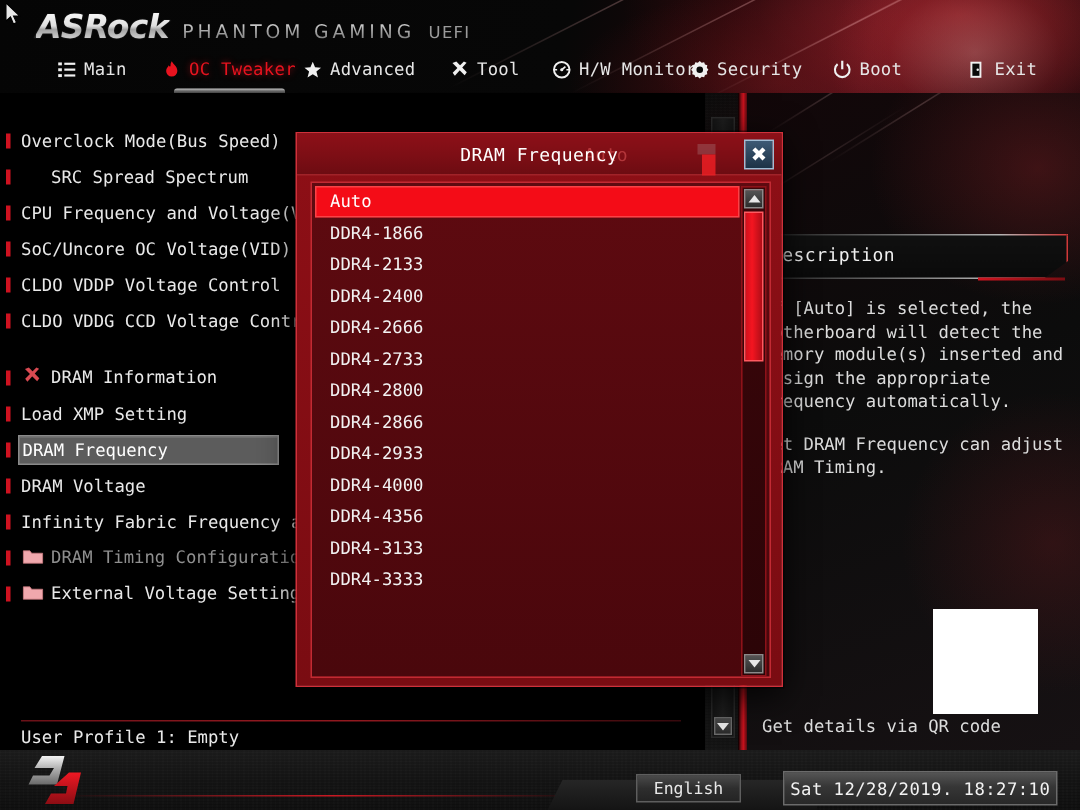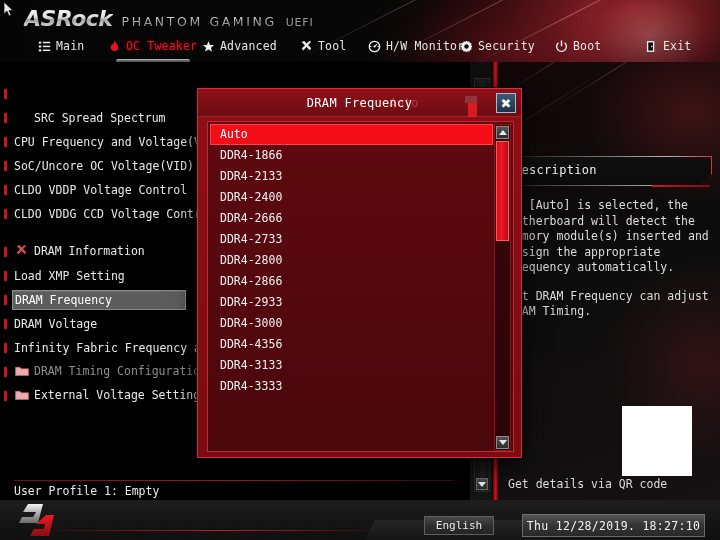--- a/index.html
+++ b/index.html
@@ -395,20 +395,21 @@
   </div>
 
   <div class="content">
     <div class="noise"></div>
   </div>
 
   <div class="left-panel">
     <div class="menu-list" id="menu-list">
         <div class="menu-row">
           <span class="bullet"></span>
+          <span class="row-label"><span>Overclock Mode(Bus Speed)</span></span>
         </div>
         <div class="menu-row">
           <span class="bullet"></span>
           <span class="row-label" style="padding-left: 20px;"><span>SRC Spread Spectrum</span></span>
         </div>
         <div class="menu-row">
           <span class="bullet"></span>
           <span class="row-label"><span>CPU Frequency and Voltage(VID) C</span></span>
         </div>
         <div class="menu-row">
@@ -1132,21 +1133,21 @@
       <div class="dlg-options" id="dlg-options">
           <div class="dlg-opt sel">Auto</div>
           <div class="dlg-opt">DDR4-1866</div>
           <div class="dlg-opt">DDR4-2133</div>
           <div class="dlg-opt">DDR4-2400</div>
           <div class="dlg-opt">DDR4-2666</div>
           <div class="dlg-opt">DDR4-2733</div>
           <div class="dlg-opt">DDR4-2800</div>
           <div class="dlg-opt">DDR4-2866</div>
           <div class="dlg-opt">DDR4-2933</div>
-          <div class="dlg-opt">DDR4-3000</div>
+          <div class="dlg-opt">DDR4-4000</div>
           <div class="dlg-opt">DDR4-4356</div>
           <div class="dlg-opt">DDR4-3133</div>
           <div class="dlg-opt">DDR4-3333</div>
         </div>
       <div class="dlg-scroll">
         <div class="sb-arrow up">
             <div class="tri tri-up"></div>
           </div>
         <div class="sb-thumb"></div>
         <div class="sb-arrow down">
@@ -1172,19 +1173,19 @@
       <linearGradient id="pgred" x1="0" y1="0" x2="0" y2="1">
         <stop offset="0%" stop-color="#ee1823"></stop>
           <stop offset="100%" stop-color="#8c0d14"></stop>
       </linearGradient>
     </defs>
     <path d="M24 2 L12 2 L7 10 L20 10 L17 15 L6 15 L3 21 L22 21 L27 2 Z" fill="url(#pgsilver)"></path>
     <path d="M30 13 L38 13 L33 34 L14 34 L18 27 L28 27 L29 22 L20 22 Z" fill="url(#pgred)"></path>
   </svg>
 
   <div class="btn-lang">English</div>
-  <div class="clock">Thu 12/28/2019. 18:27:10</div>
+  <div class="clock">Sat 12/28/2019. 18:27:10</div>
 
   <svg class="cursor" viewBox="0 0 10 15">
     <path d="M0 0 L0 12 L3 9.2 L5 14 L7 13 L5 8.6 L9 8.6 Z" fill="#e8e8e8" stroke="#000" stroke-width="0.7"></path>
   </svg>
 
 </div>
 
 </body></html>

